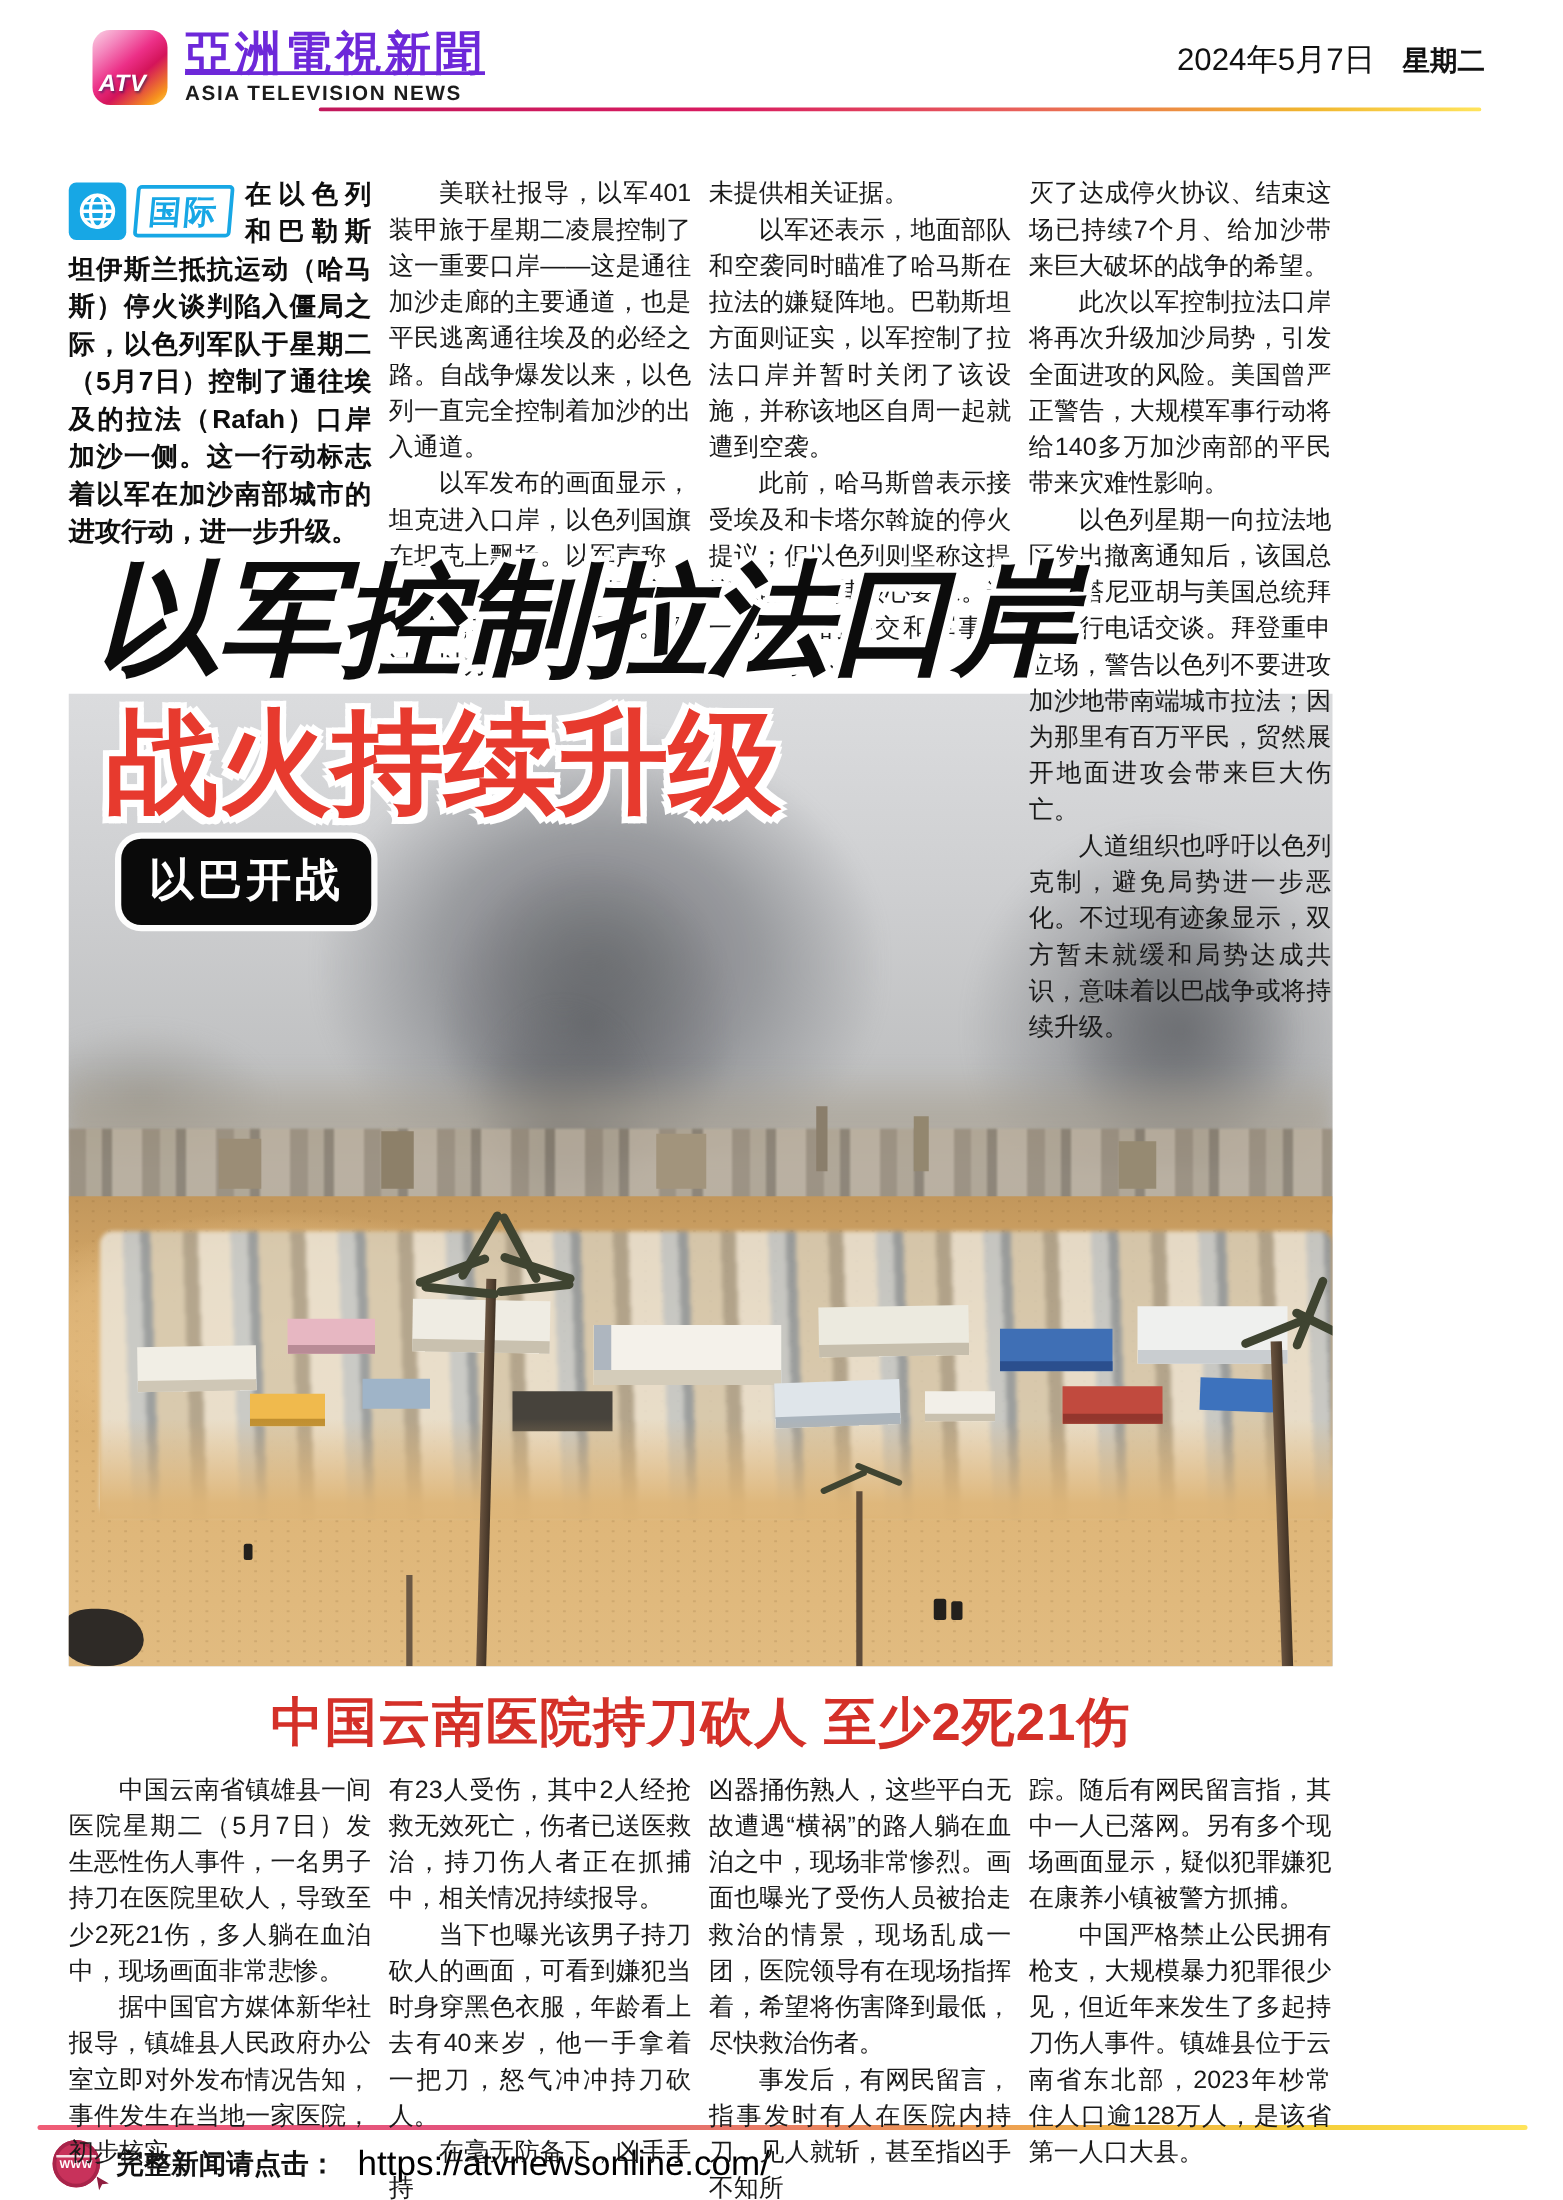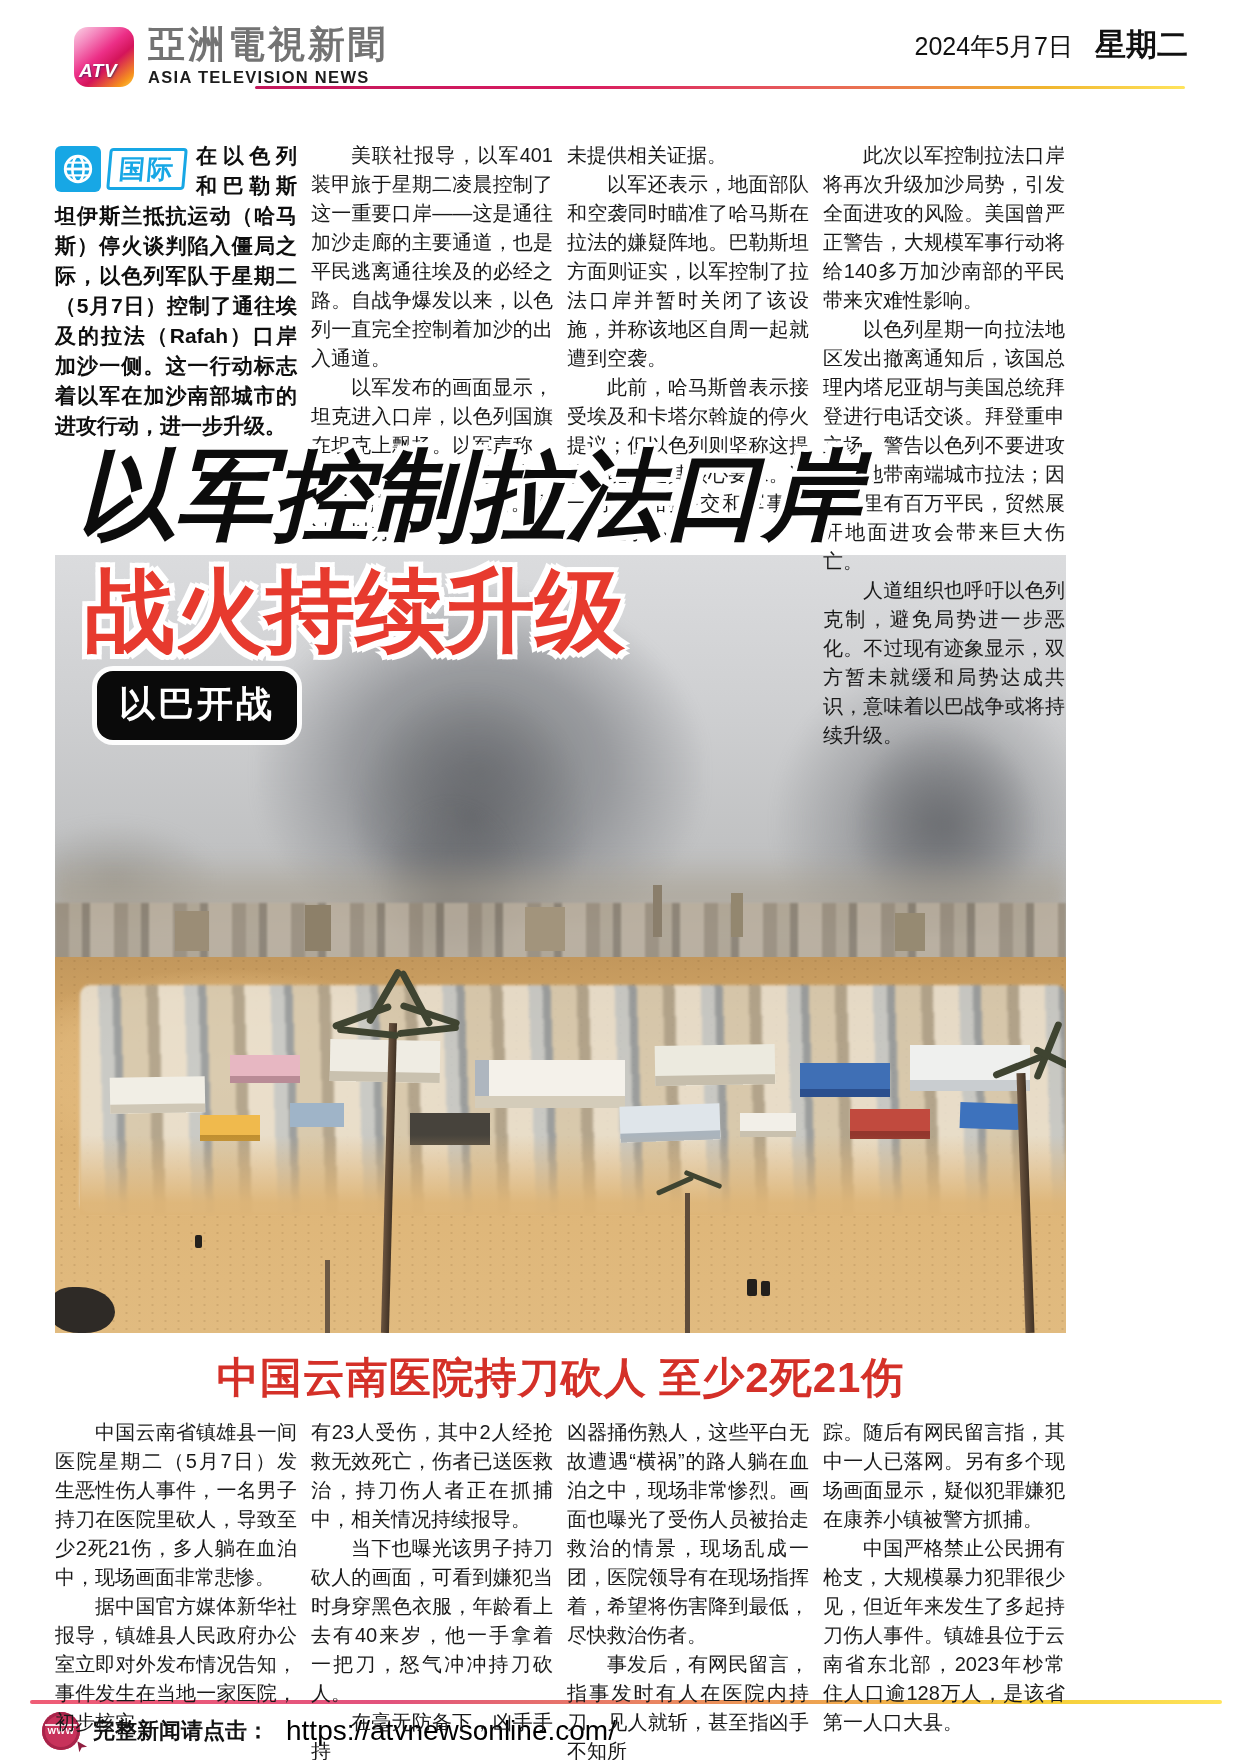--- a/index.html
+++ b/index.html
@@ -7,25 +7,25 @@
     width:1250px;height:1760px;position:relative;background:#ffffff;overflow:hidden;
     font-family:"Liberation Sans","DejaVu Sans",sans-serif;color:#1a1a1a;
   }
   
   .header{position:absolute;top:24px;left:42px;width:1146px;display:flex;justify-content:space-between;align-items:flex-end;}
   .brand{display:flex;gap:14px;align-items:center;padding-left:32px;}
   .logo{width:60px;height:60px;border-radius:14px;position:relative;flex:0 0 auto;
     background:linear-gradient(140deg,#fbd4e6 0%,#f486bd 22%,#ec2f87 45%,#d4145a 62%,#f7941d 88%,#ffd34d 100%);}
   .logo-atv{position:absolute;left:5px;bottom:5px;color:#fff;font-weight:900;font-style:italic;font-size:19px;
     text-shadow:1px 1px 2px rgba(20,30,90,.55);letter-spacing:.5px;}
-  .cn-title{font-size:37px;font-weight:900;color:#737373;letter-spacing:3px;line-height:1.05;}
+  .cn-title{font-size:37px;font-weight:900;color:#6d28d9;letter-spacing:3px;line-height:1.05;text-decoration:underline;}
   .en-title{font-size:16.5px;font-weight:700;letter-spacing:1.3px;color:#1c1c1c;margin-top:3px;}
   .date-block{display:flex;align-items:baseline;gap:22px;padding-bottom:21px;margin-left:16px;}
   .date{font-size:25px;color:#111;}
-  .weekday{font-size:31px;font-weight:900;color:#111;}
+  .weekday{font-size:22px;font-weight:900;color:#111;}
   .header-line{position:absolute;top:86px;left:255px;width:930px;height:3px;border-radius:2px;
     background:linear-gradient(90deg,#c2185b 0%,#d81b60 35%,#e8605a 60%,#f0b52e 85%,#ffe45c 100%);}
 
   
   .article{position:absolute;top:125px;left:55px;width:1011px;}
   .cols{position:relative;z-index:2;display:flex;gap:14px;margin-top:16px;}
   .col{width:242px;font-size:20px;line-height:29px;text-align:justify;color:#191919;font-weight:500;}
   .col p{margin:0;text-indent:2em;}
   .col p.cont{text-indent:0;}
   .lead{font-weight:900;font-size:21px;line-height:30px;color:#0e0e0e;}
@@ -238,20 +238,21 @@
     <div class="col">
       <p>美联社报导，以军401装甲旅于星期二凌晨控制了这一重要口岸——这是通往加沙走廊的主要通道，也是平民逃离通往埃及的必经之路。自战争爆发以来，以色列一直完全控制着加沙的出入通道。</p>
       <p>以军发布的画面显示，坦克进入口岸，以色列国旗在坦克上飘扬。以军声称，出于“反恐”目的控制了这一被哈马斯利用的区域。不过，以方暂</p>
     </div>
     <div class="col">
       <p class="cont">未提供相关证据。</p>
       <p>以军还表示，地面部队和空袭同时瞄准了哈马斯在拉法的嫌疑阵地。巴勒斯坦方面则证实，以军控制了拉法口岸并暂时关闭了该设施，并称该地区自周一起就遭到空袭。</p>
       <p>此前，哈马斯曾表示接受埃及和卡塔尔斡旋的停火提议；但以色列则坚称这提议未能满足其核心要求。这一高风险的外交和军事行动，几乎扑</p>
     </div>
     <div class="col">
+      <p class="cont">灭了达成停火协议、结束这场已持续7个月、给加沙带来巨大破坏的战争的希望。</p>
       <p>此次以军控制拉法口岸将再次升级加沙局势，引发全面进攻的风险。美国曾严正警告，大规模军事行动将给140多万加沙南部的平民带来灾难性影响。</p>
       <p>以色列星期一向拉法地区发出撤离通知后，该国总理内塔尼亚胡与美国总统拜登进行电话交谈。拜登重申立场，警告以色列不要进攻加沙地带南端城市拉法；因为那里有百万平民，贸然展开地面进攻会带来巨大伤亡。</p>
       <p>人道组织也呼吁以色列克制，避免局势进一步恶化。不过现有迹象显示，双方暂未就缓和局势达成共识，意味着以巴战争或将持续升级。</p>
     </div>
   </div>
 </div>
 
 <div class="story2">
   <h2>中国云南医院持刀砍人 至少2死21伤</h2>
   <div class="cols">

